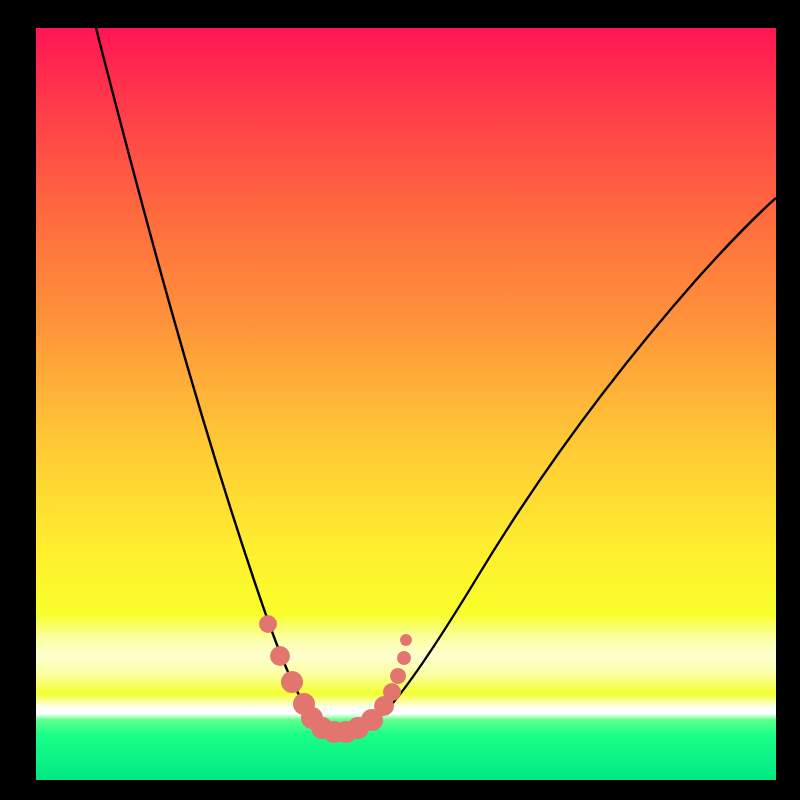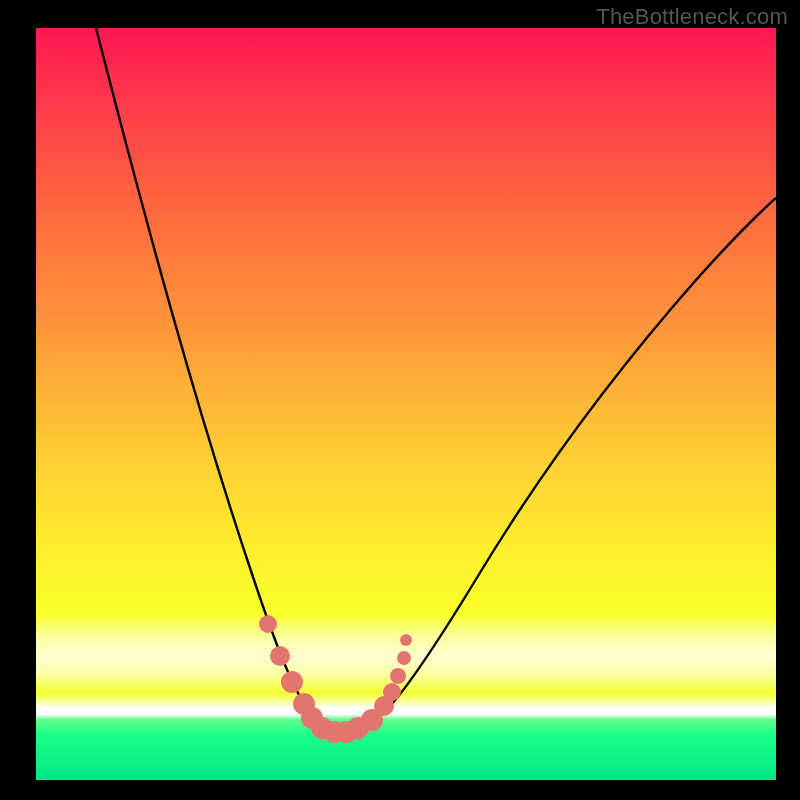--- a/index.html
+++ b/index.html
@@ -65,21 +65,20 @@
     left: 0;
     top: 0;
     width: 740px;
     height: 752px;
   }
 </style>
 </head>
 <body>
 
 <div class="frame">
-  <div class="watermark">TheBottleneck.com</div>
 
   <div class="plot">
     <svg class="curve" viewBox="0 0 740 752" preserveAspectRatio="none">
 
       <path fill="none" stroke="#000" stroke-width="2.4" d="M 60 0
                C 110 195, 160 380, 218 552
                C 240 618, 258 664, 276 688
                C 286 700, 298 706, 312 704
                C 326 702, 340 694, 356 676
                C 380 648, 408 604, 442 548

